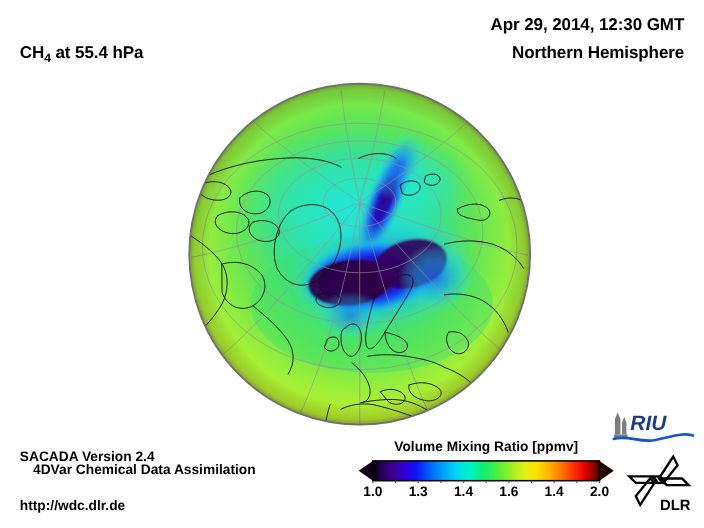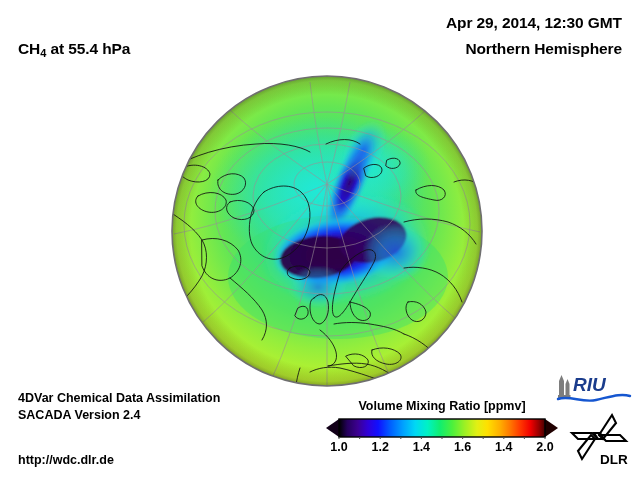--- a/index.html
+++ b/index.html
@@ -37,21 +37,21 @@
 
   
   .ftr {
     position: absolute;
     left: 18px;
     font-size: 12.5px;
     font-weight: bold;
     color: #000000;
     white-space: nowrap;
   }
-  #ftr-1 { top: 391px; }
+  #ftr-1 { top: 420px; margin-left: 12px; }
   #ftr-2 { top: 408px; }
   #ftr-3 { top: 453px; }
 
   
   #globe-wrap {
     position: absolute;
     left: 168px;
     top: 72px;
     width: 318px;
     height: 318px;
@@ -331,21 +331,21 @@
         <line x1="136.6" y1="20" x2="136.6" y2="24"></line>
         <line x1="157.2" y1="20" x2="157.2" y2="23"></line>
         <line x1="177.8" y1="20" x2="177.8" y2="24"></line>
         <line x1="198.4" y1="20" x2="198.4" y2="23"></line>
         <line x1="219" y1="20" x2="219" y2="24"></line>
       </g>
     </svg>
 
     <div id="cbar-ticks">
       <span style="left:13px">1.0</span>
-      <span style="left:54.2px">1.2</span>
+      <span style="left:54.2px">1.3</span>
       <span style="left:95.4px">1.4</span>
       <span style="left:136.6px">1.6</span>
       <span style="left:177.8px">1.4</span>
       <span style="left:219px">2.0</span>
     </div>
   </div>
 
   <svg id="riu-logo" viewBox="0 0 76 34">
 
     <g fill="#7d7d7d">

